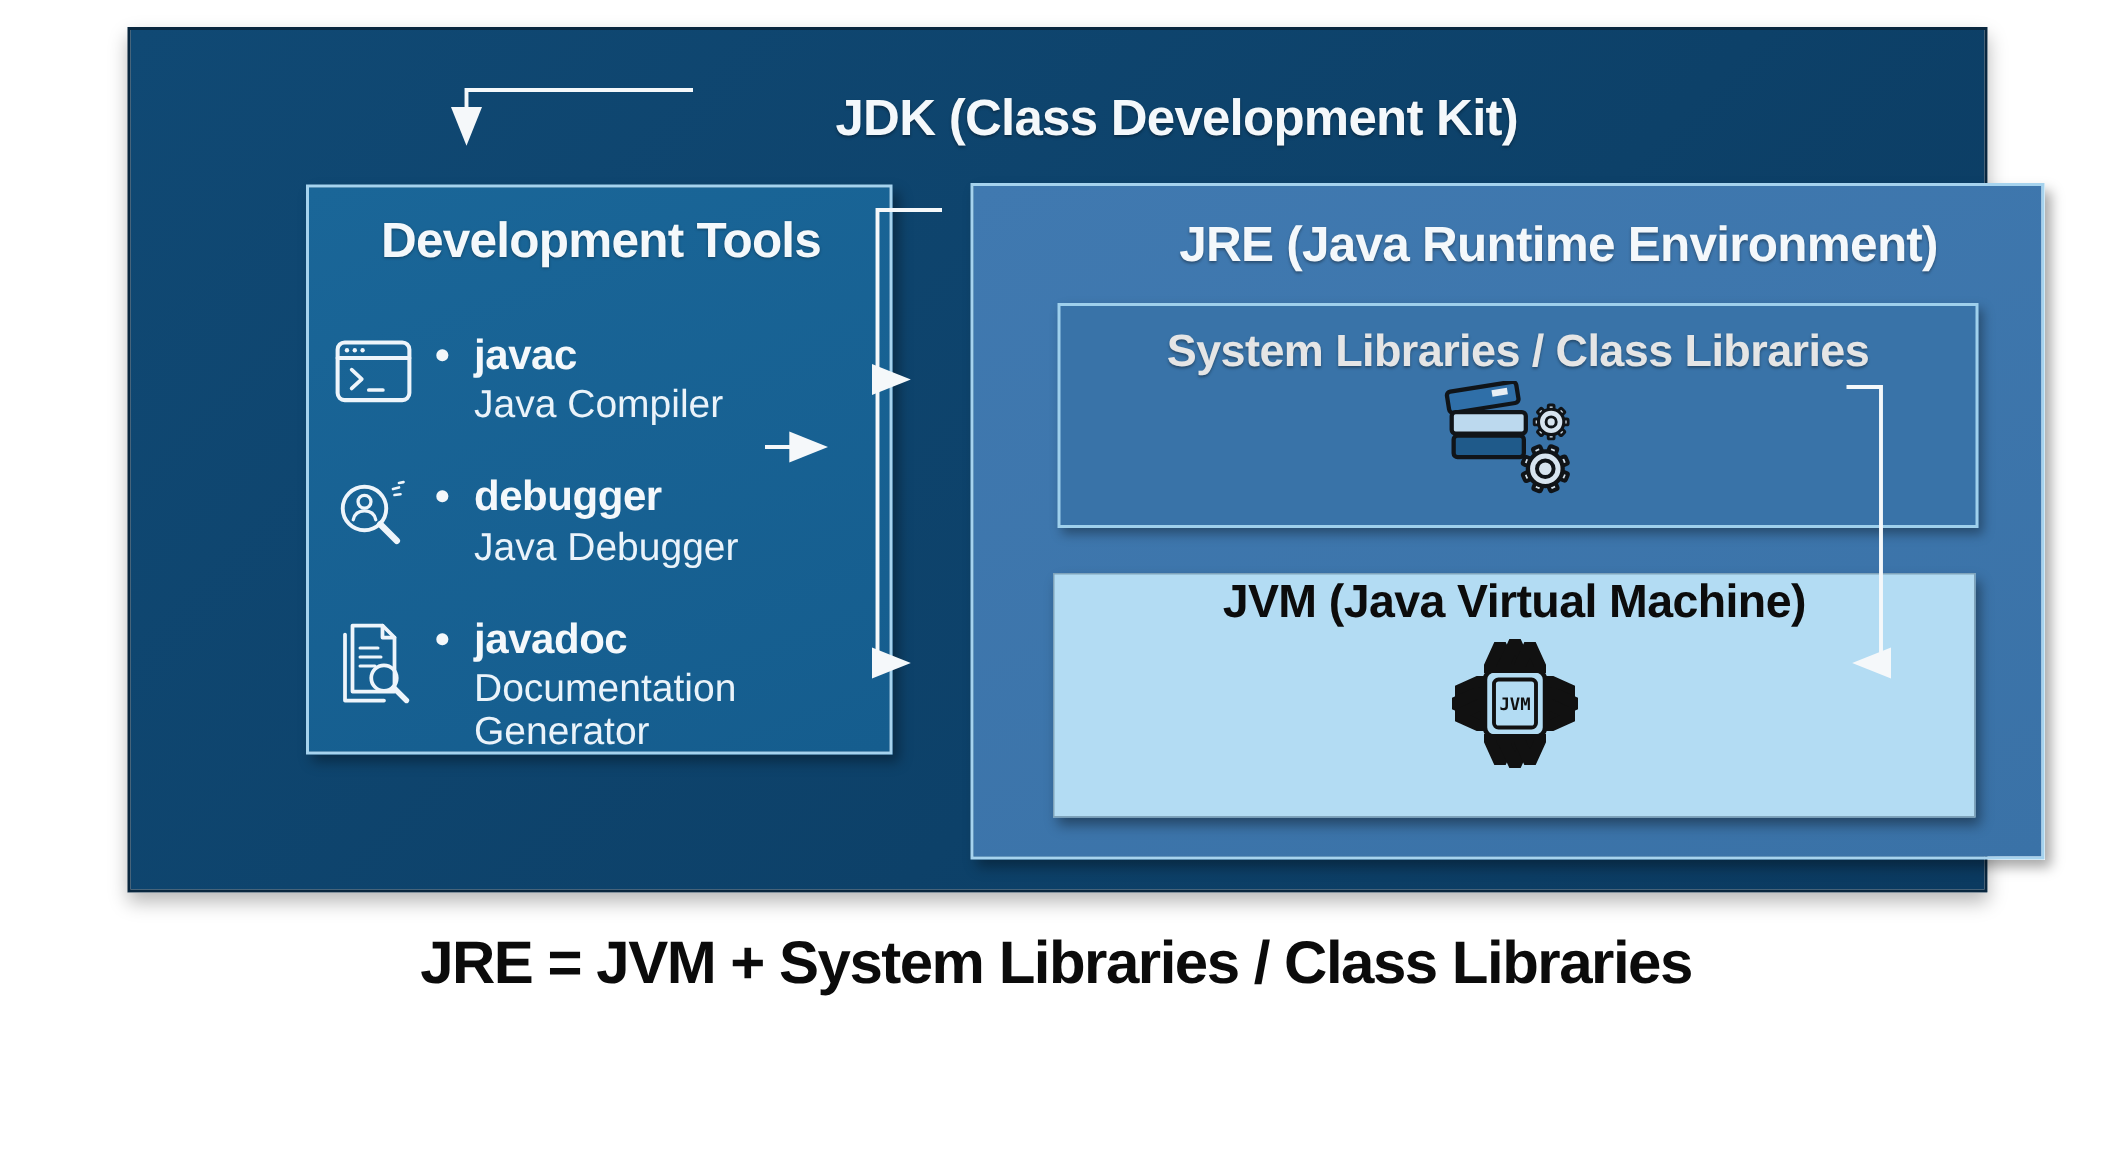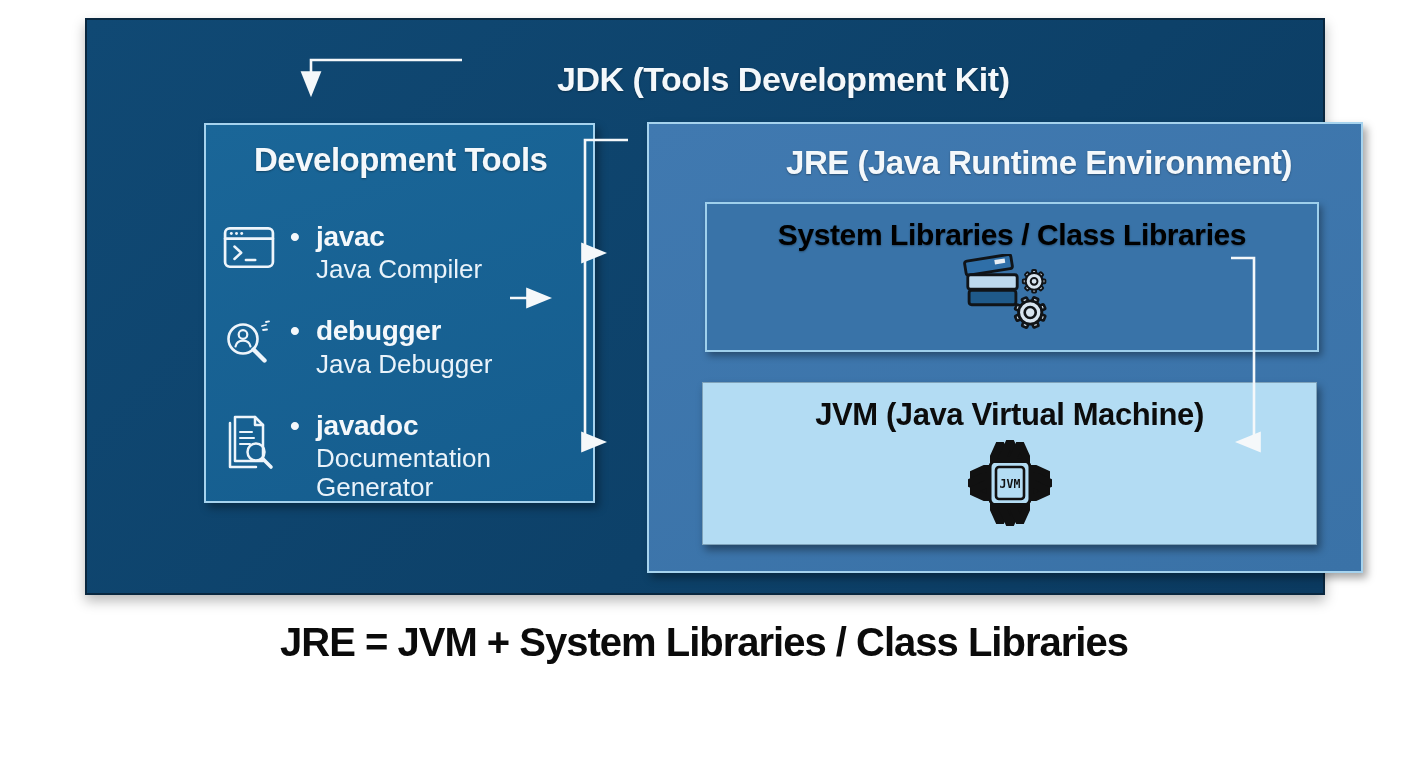--- a/index.html
+++ b/index.html
@@ -49,49 +49,49 @@
     position:absolute;left:80px;top:20px;width:620px;text-align:center;
     color:#f4f8fb;font-size:33px;font-weight:700;letter-spacing:-0.5px;
     white-space:nowrap;text-shadow:0 1px 2px rgba(0,0,0,0.35);
   }
   .syslib-box{
     position:absolute;left:56px;top:78px;width:614px;height:150px;
     background:#3973a8;border:2px solid #9fd0ec;
     box-shadow:3px 4px 7px rgba(0,0,0,0.35);box-sizing:border-box;text-align:center;
   }
   .syslib-title{
-    margin-top:14px;color:#000000;font-size:30px;font-weight:700;
+    margin-top:14px;color:#e5e5e5;font-size:30px;font-weight:700;
     letter-spacing:-0.4px;text-shadow:0 1px 2px rgba(0,0,0,0.35);
   }
   .syslib-icon-wrap{margin-top:2px;}
   .jvm-box{
     position:absolute;left:53px;top:258px;width:615px;height:163px;
     background:#b3dcf3;border:1.5px solid #7fa3ba;
     box-shadow:3px 5px 8px rgba(0,0,0,0.4);box-sizing:border-box;text-align:center;
   }
   .jvm-title{
-    margin-top:14px;color:#0c0c0c;font-size:31px;font-weight:700;letter-spacing:-0.4px;
+    color:#0c0c0c;font-size:31px;font-weight:700;letter-spacing:-0.4px;
   }
   .jvm-icon-wrap{margin-top:2px;}
   
   .connectors{position:absolute;left:0;top:0;width:1408px;height:768px;pointer-events:none;}
   
   .summary{
     position:absolute;left:0;top:620px;width:1408px;text-align:center;color:#0b0b0b;
   }
   .summary-line{font-size:40px;font-weight:700;letter-spacing:-1px;white-space:nowrap;}
   .summary-line + .summary-line{margin-top:24px;}
 </style>
 </head>
 <body>
 
 <div class="canvas">
 
   <div class="outer-box">
-    <div class="jdk-title">JDK (Tools Development Kit)</div>
+    <div class="jdk-title">JDK (Class Development Kit)</div>
 
     <div class="devtools-box">
       <div class="devtools-title">Development Tools</div>
       <div class="devtools-items">
 
         <div class="tool-item">
           <span class="tool-icon">
             <svg width="52" height="46" viewBox="0 0 50 44" fill="none" stroke="#eef5fb" stroke-width="2.6" stroke-linecap="round" stroke-linejoin="round">
               <rect x="2" y="4" width="46" height="37" rx="4.5"></rect>
               <line x1="2" y1="14" x2="48" y2="14"></line>

